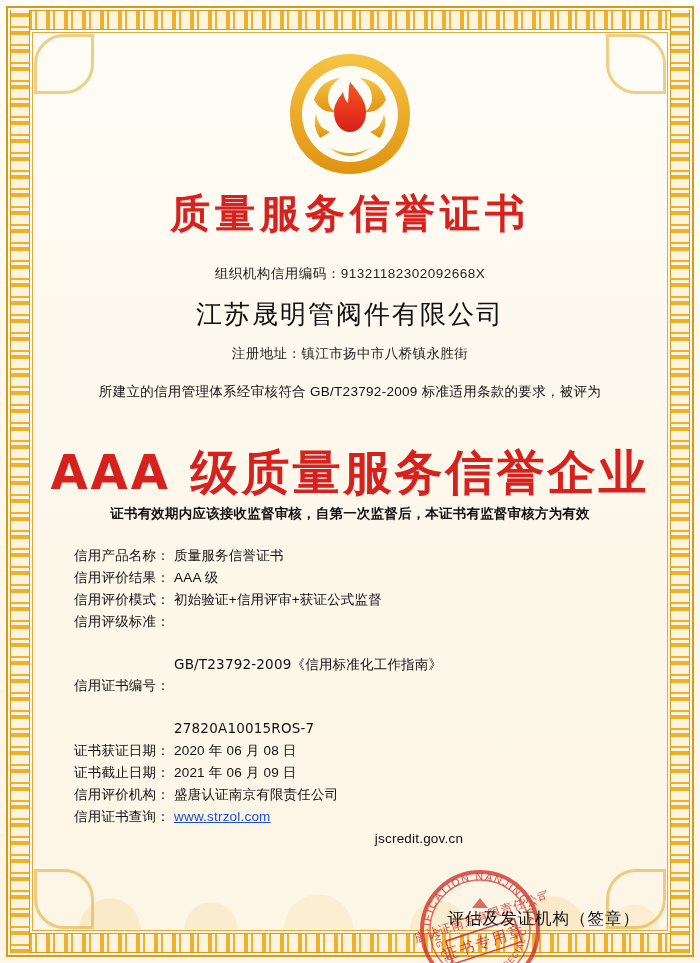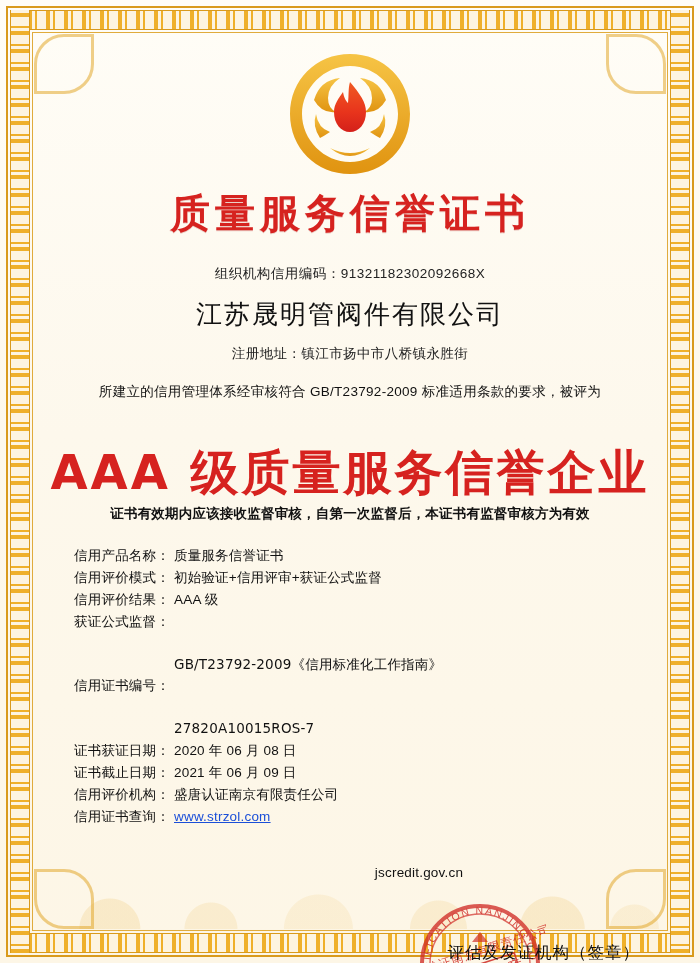--- a/index.html
+++ b/index.html
@@ -172,21 +172,20 @@
     letter-spacing: .2px;
   }
   .details .value { letter-spacing: .2px; }
   .details .value.mono { font-family: "DejaVu Sans", sans-serif; margin-top: 43px; }
   .details .value a {
     color: #1b4fd8;
   }
   .details .subvalue {
     margin-left: 104px;
     letter-spacing: .2px;
-    margin-top: 34px;
   }
 
   
   .sign-area {
     position: relative;
     height: 132px;
     margin-top: 6px;
   }
   .issuer-label {
     position: absolute;
@@ -287,29 +286,29 @@
     <div class="grade-title">AAA 级质量服务信誉企业</div>
 
     <div class="supervision-note">证书有效期内应该接收监督审核，自第一次监督后，本证书有监督审核方为有效</div>
 
     <div class="details">
       <div class="row">
         <span class="label">信用产品名称：</span>
         <span class="value">质量服务信誉证书</span>
       </div>
       <div class="row">
+        <span class="label">信用评价结果：</span>
+        <span class="value">AAA 级</span>
+      </div>
+      <div class="row">
         <span class="label">信用评价模式：</span>
         <span class="value">初始验证+信用评审+获证公式监督</span>
       </div>
       <div class="row">
-        <span class="label">信用评价结果：</span>
-        <span class="value">AAA 级</span>
-      </div>
-      <div class="row">
-        <span class="label">获证公式监督：</span>
+        <span class="label">信用评级标准：</span>
         <span class="value mono">GB/T23792-2009《信用标准化工作指南》</span>
       </div>
       <div class="row">
         <span class="label">信用证书编号：</span>
         <span class="value mono">27820A10015ROS-7</span>
       </div>
       <div class="row">
         <span class="label">证书获证日期：</span>
         <span class="value">2020 年 06 月 08 日</span>
       </div>

